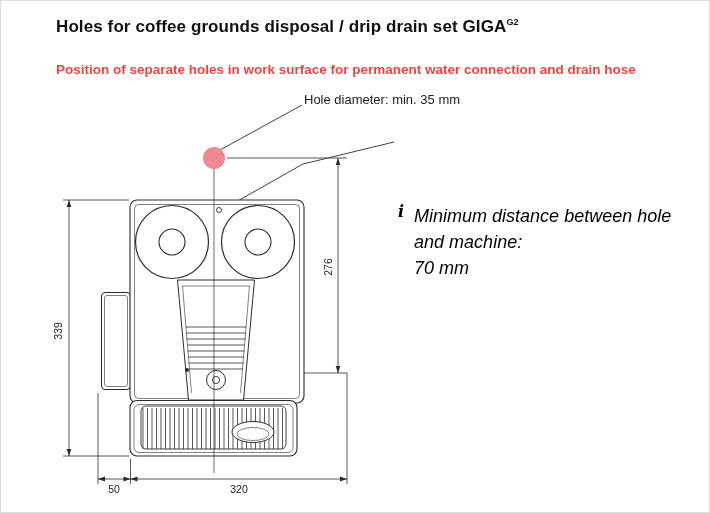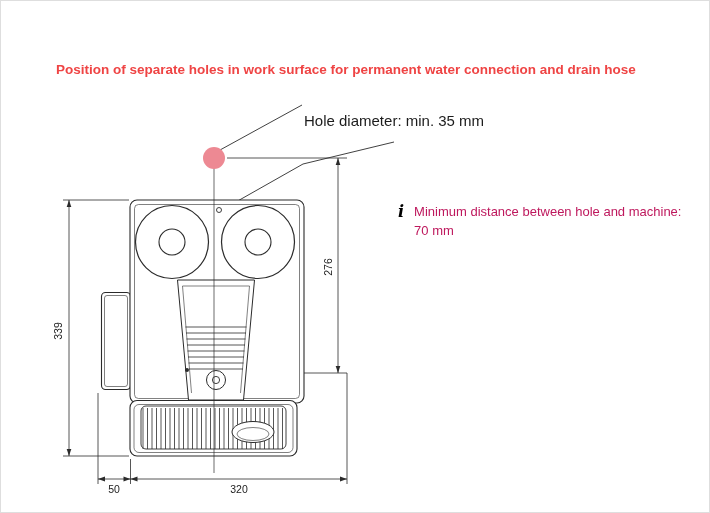--- a/index.html
+++ b/index.html
@@ -6,36 +6,39 @@
   html,body { background:#f4f4f4; }
   body { font-family:"Liberation Sans", sans-serif; }
   .page {
     position:relative; width:710px; height:513px; background:#ffffff;
     border:1px solid #dedede; overflow:hidden; margin:0 auto;
   }
   .abs { position:absolute; }
   .title { left:55px; top:16px; font-size:17px; font-weight:700; color:#101010; letter-spacing:.1px; }
   .title sup { font-size:9px; font-weight:700; }
   .subtitle { left:55px; top:61px; font-size:13.5px; font-weight:700; color:#ef4444; }
-  .callout-hole { left:303px; top:91px; font-size:15px; color:#1c1c1c;margin-top:20px; }
+  .callout-hole { left:303px; top:91px; font-size:13px; color:#1c1c1c; }
   .callout-drain { left:395px; top:134px; font-size:8.5px; color:#2a2a2a; }
   .note { left:397px; top:202px; display:flex; gap:10px; width:305px; }
   .note .i {
     font-family:"DejaVu Serif", serif; font-style:italic; font-weight:700;
     font-size:16px; line-height:1.1; color:#000;
   }
-  .note .txt { font-size:13px; color:#be185d; line-height:1.45; }
+  .note .txt { font-size:18px; color:#000000; line-height:1.45;font-style:italic; }
   svg { position:absolute; left:0; top:0; }
   svg text { font-family:"Liberation Sans", sans-serif; fill:#1c1c1c; }
 </style>
 </head>
 <body>
 
 <div class="page">
 
+  <div class="abs title">
+    <span>Holes for coffee grounds disposal / drip drain set GIGA</span><sup>G2</sup>
+  </div>
   <div class="abs subtitle">Position of separate holes in work surface for permanent water connection and drain hose</div>
 
   <div class="abs callout-hole">Hole diameter: min. 35 mm</div>
 
   <div class="abs note">
     <span class="i">i</span>
     <span class="txt">
       <span>Minimum distance between hole and machine:</span><br>
       <span>70 mm</span>
     </span>

